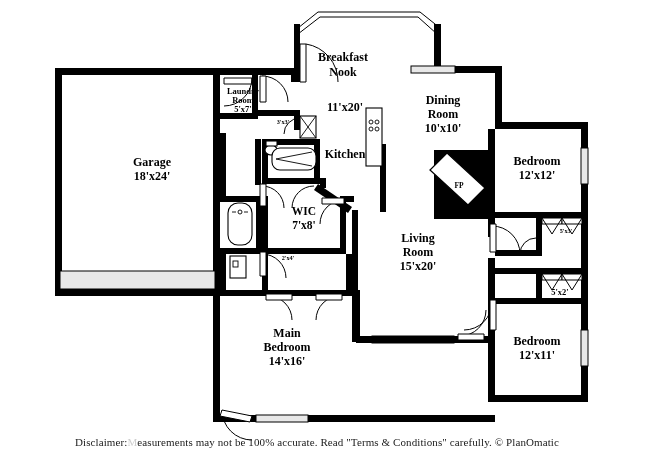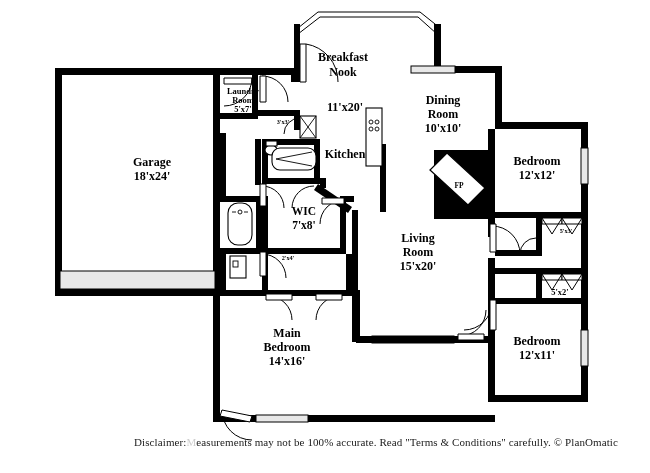--- a/index.html
+++ b/index.html
@@ -43,25 +43,26 @@
   }
   .rmlabel.big { font-size: 12px; }
   .rmlabel.small { font-size: 8.5px; }
   .rmlabel.tiny { font-size: 6.2px; }
   .rmlabel.fp { font-size: 7.5px; }
   .disclaimer {
     position: absolute;
     left: 0;
     top: 436px;
     width: 618px;
-    text-align: right;
+    text-align: center;
     font-family: "Liberation Serif", serif;
     font-size: 11px;
     color: #1a1a1a;
     letter-spacing: 0.1px;
+    padding-left: 8px;
   }
   .disclaimer .faded { color: #cfcfcf; }
 </style>
 </head>
 <body>
 
 <div id="plan-root">
 
   <svg id="floorplan" viewBox="0 0 650 473">
 

